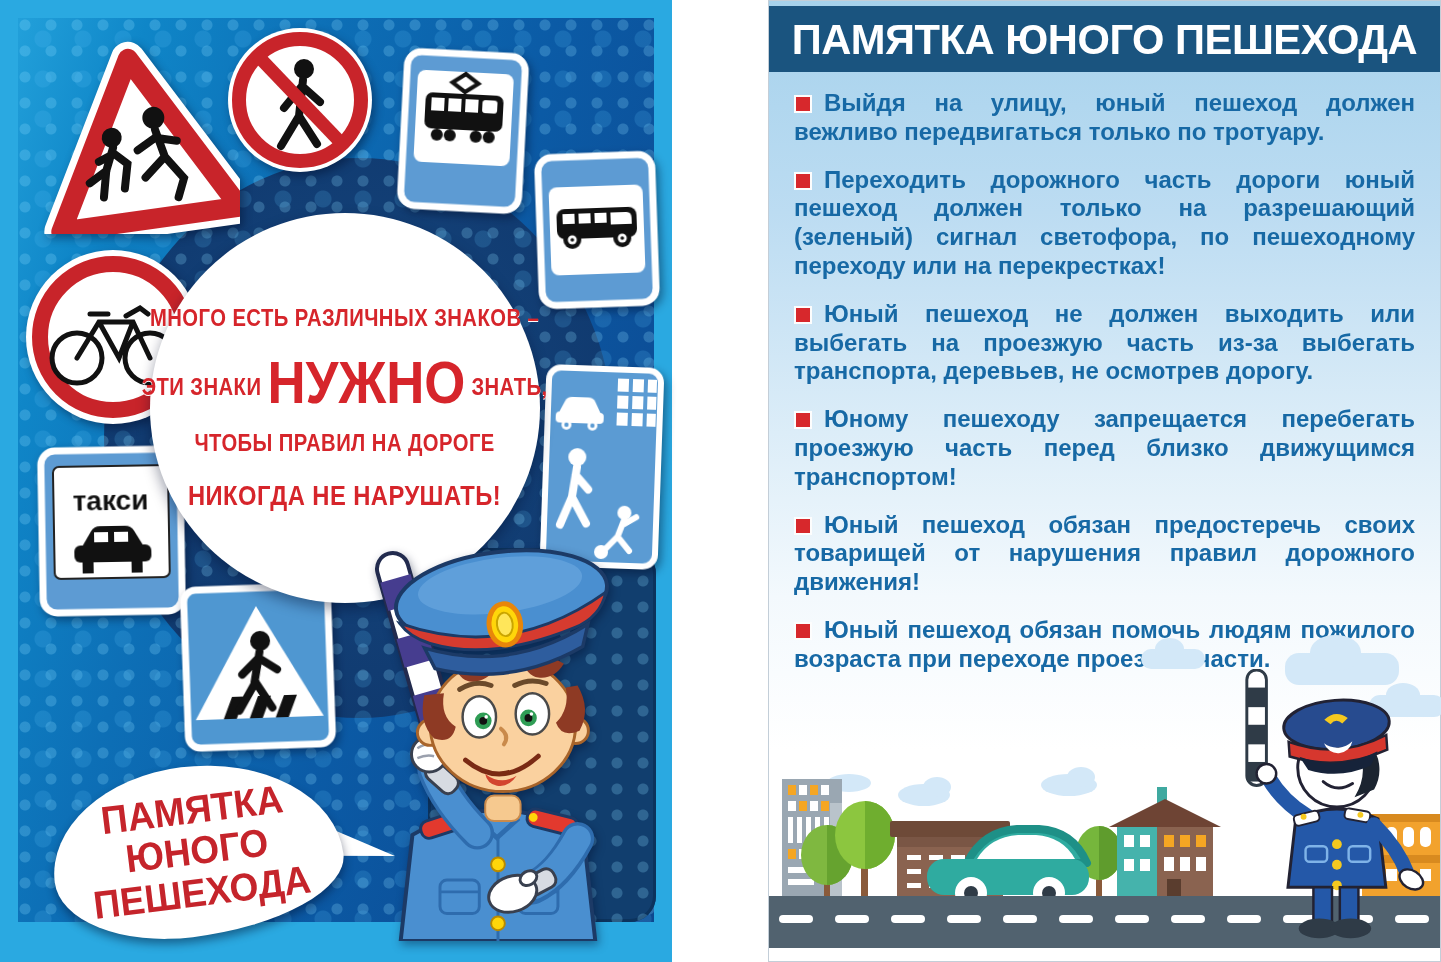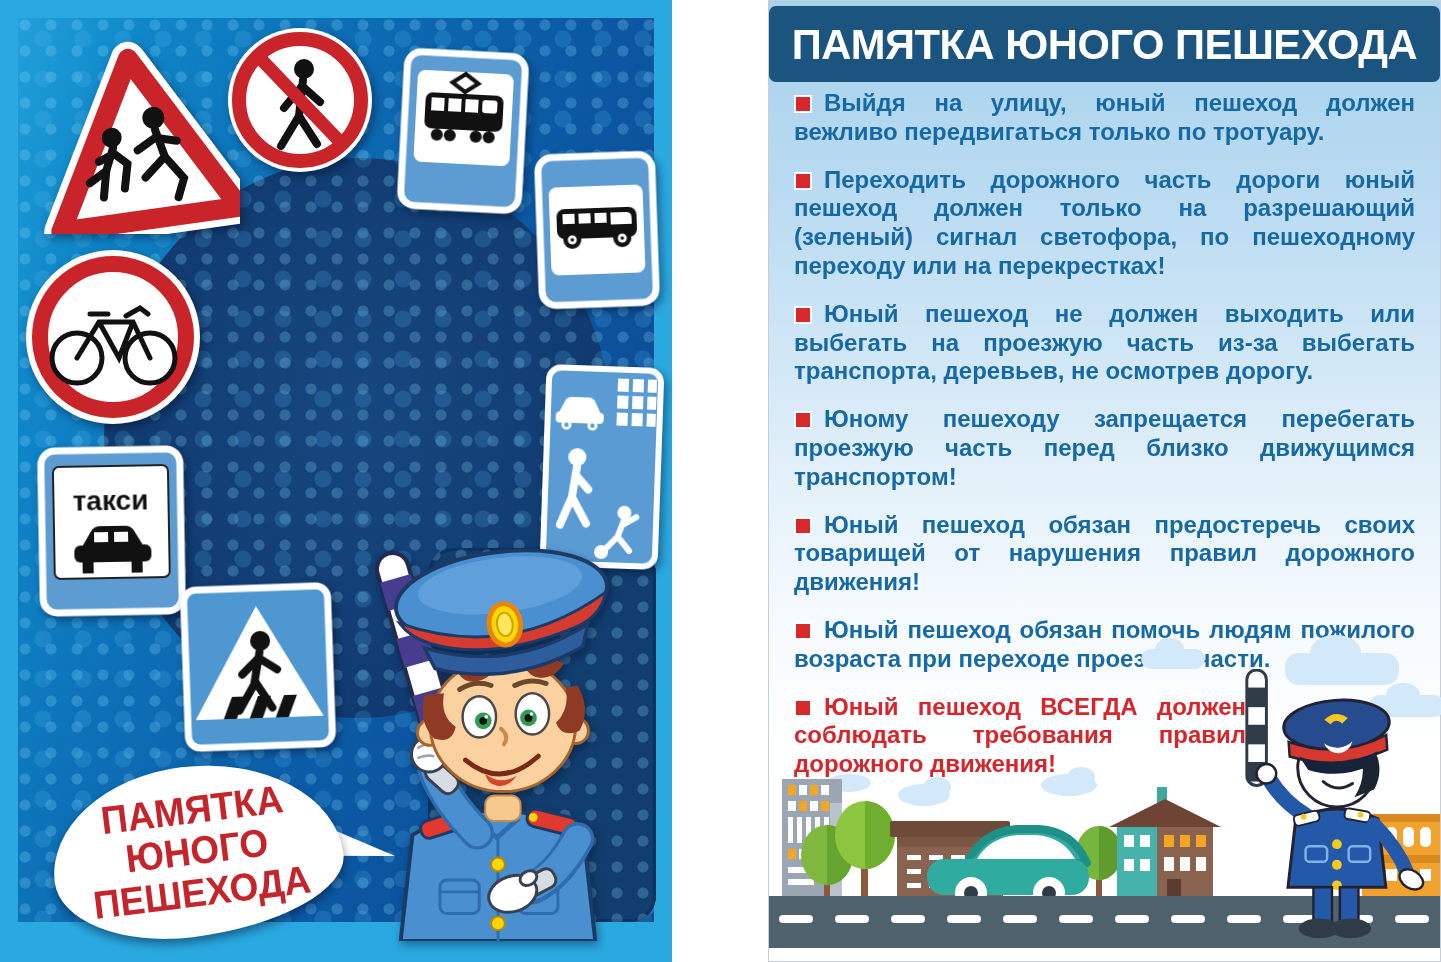--- a/index.html
+++ b/index.html
@@ -35,22 +35,22 @@
     border-top:24px solid transparent;border-bottom:8px solid transparent;border-left:78px solid #fff;
     transform:rotate(6deg);}
   .bubble-text{text-align:center;color:#c5242b;font-weight:bold;font-size:39px;line-height:1.06;
     transform:scaleX(.95);}
   .boy{position:absolute;left:328px;top:538px;width:338px;height:403px;z-index:6;
     filter:drop-shadow(2px 4px 5px rgba(0,10,40,.4));}
   
   .page-right{position:absolute;left:768px;top:0;width:673px;height:962px;box-sizing:border-box;
     border:1px solid #c3ced8;
     background:linear-gradient(180deg,#a6d2ec 0%,#bcdcf2 22%,#dcedf8 45%,#f3f9fd 62%,#ffffff 78%,#ffffff 100%);}
-  .pr-header{position:absolute;left:0;top:5px;width:100%;height:76px;background:#1a547f;
-    display:flex;align-items:center;justify-content:center;border-radius:7px;}
+  .pr-header{position:absolute;left:0;top:5px;width:100%;height:66px;background:#1a547f;
+    display:flex;align-items:center;justify-content:center;}
   .pr-title{color:#fff;font-weight:bold;font-size:43px;letter-spacing:-.5px;transform:scaleX(.97);white-space:nowrap;}
   .rules{position:absolute;left:25px;right:25px;top:88px;}
   .rule{margin:0 0 19px 0;font-size:24px;font-weight:bold;color:#1769a5;line-height:1.2;
     text-align:justify;text-align-last:left;}
   .rule .bullet{display:inline-block;width:14px;height:14px;background:#d7282c;
     box-shadow:0 0 0 2px #fdfdfd;margin-right:14px;margin-left:2px;}
   .rule.red .rule-text{color:#d6252b;}
   .rule.narrow{max-width:452px;}
   .cloud{position:absolute;background:#d3e8f8;border-radius:14px;}
   .cloud::before{content:"";position:absolute;left:22%;top:-55%;width:45%;height:110%;
@@ -204,20 +204,32 @@
           <path d="M66 134 l13 0 l9 -22 l-13 0 z"></path>
           <path d="M92 134 l13 0 l9 -22 l-13 0 z"></path>
         </g>
         <g stroke="#111" stroke-width="8" stroke-linecap="round" fill="#111">
           <circle cx="79" cy="57" r="10" stroke="none"></circle>
           <path d="M78 68 L72 98 M73 98 L56 126 M73 98 L89 124 M77 74 L60 90 M77 74 L95 86" fill="none"></path>
         </g>
       </svg>
     </div>
 
+    <div class="circle">
+      <div class="circle-text">
+        <div class="c-line c1">МНОГО ЕСТЬ РАЗЛИЧНЫХ ЗНАКОВ –</div>
+        <div class="c-line c2">
+          <span>ЭТИ ЗНАКИ</span>
+          <span class="big">НУЖНО</span>
+          <span>ЗНАТЬ,</span>
+        </div>
+        <div class="c-line c3">ЧТОБЫ ПРАВИЛ НА ДОРОГЕ</div>
+        <div class="c-line c4">НИКОГДА НЕ НАРУШАТЬ!</div>
+      </div>
+    </div>
 
     <div class="bubble-tail"></div>
     <div class="bubble">
       <div class="bubble-text">
         <div>ПАМЯТКА</div>
         <div>ЮНОГО</div>
         <div>ПЕШЕХОДА</div>
       </div>
     </div>
 
@@ -304,21 +316,20 @@
       <div class="pr-title">ПАМЯТКА ЮНОГО ПЕШЕХОДА</div>
     </div>
 
     <div class="rules">
       <p class="rule"><span class="bullet"></span><span class="rule-text">Выйдя на улицу, юный пешеход должен вежливо передвигаться только по тротуару.</span></p>
       <p class="rule"><span class="bullet"></span><span class="rule-text">Переходить дорожного часть дороги юный пешеход должен только на разрешающий (зеленый) сигнал светофора, по пешеходному переходу или на перекрестках!</span></p>
       <p class="rule"><span class="bullet"></span><span class="rule-text">Юный пешеход не должен выходить или выбегать на проезжую часть из-за выбегать транспорта, деревьев, не осмотрев дорогу.</span></p>
       <p class="rule"><span class="bullet"></span><span class="rule-text">Юному пешеходу запрещается перебегать проезжую часть перед близко движущимся транспортом!</span></p>
       <p class="rule"><span class="bullet"></span><span class="rule-text">Юный пешеход обязан предостеречь своих товарищей от нарушения правил дорожного движения!</span></p>
       <p class="rule"><span class="bullet"></span><span class="rule-text">Юный пешеход обязан помочь людям пожилого возраста при переходе проезжей части.</span></p>
-      <p class="rule red narrow"><span class="bullet"></span><span class="rule-text">Юный пешеход ВСЕГДА должен соблюдать требования правил дорожного движения!</span></p>
     </div>
 
     <div class="cloud" style="left:372px;top:648px;width:64px;height:20px;"></div>
     <div class="cloud" style="left:516px;top:652px;width:114px;height:32px;"></div>
     <div class="cloud" style="left:600px;top:694px;width:76px;height:22px;"></div>
 
     <svg class="scene" viewBox="0 0 671 199">
       <g fill="#d3e8f8">
         <ellipse cx="155" cy="32" rx="26" ry="11"></ellipse>
           <ellipse cx="168" cy="24" rx="14" ry="10"></ellipse>

